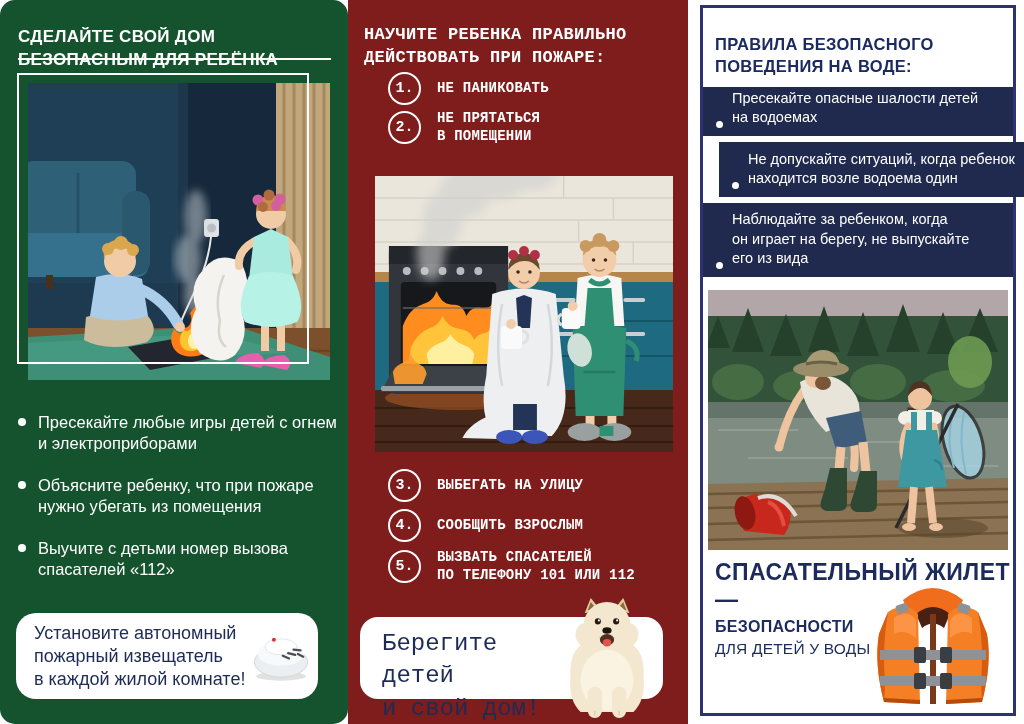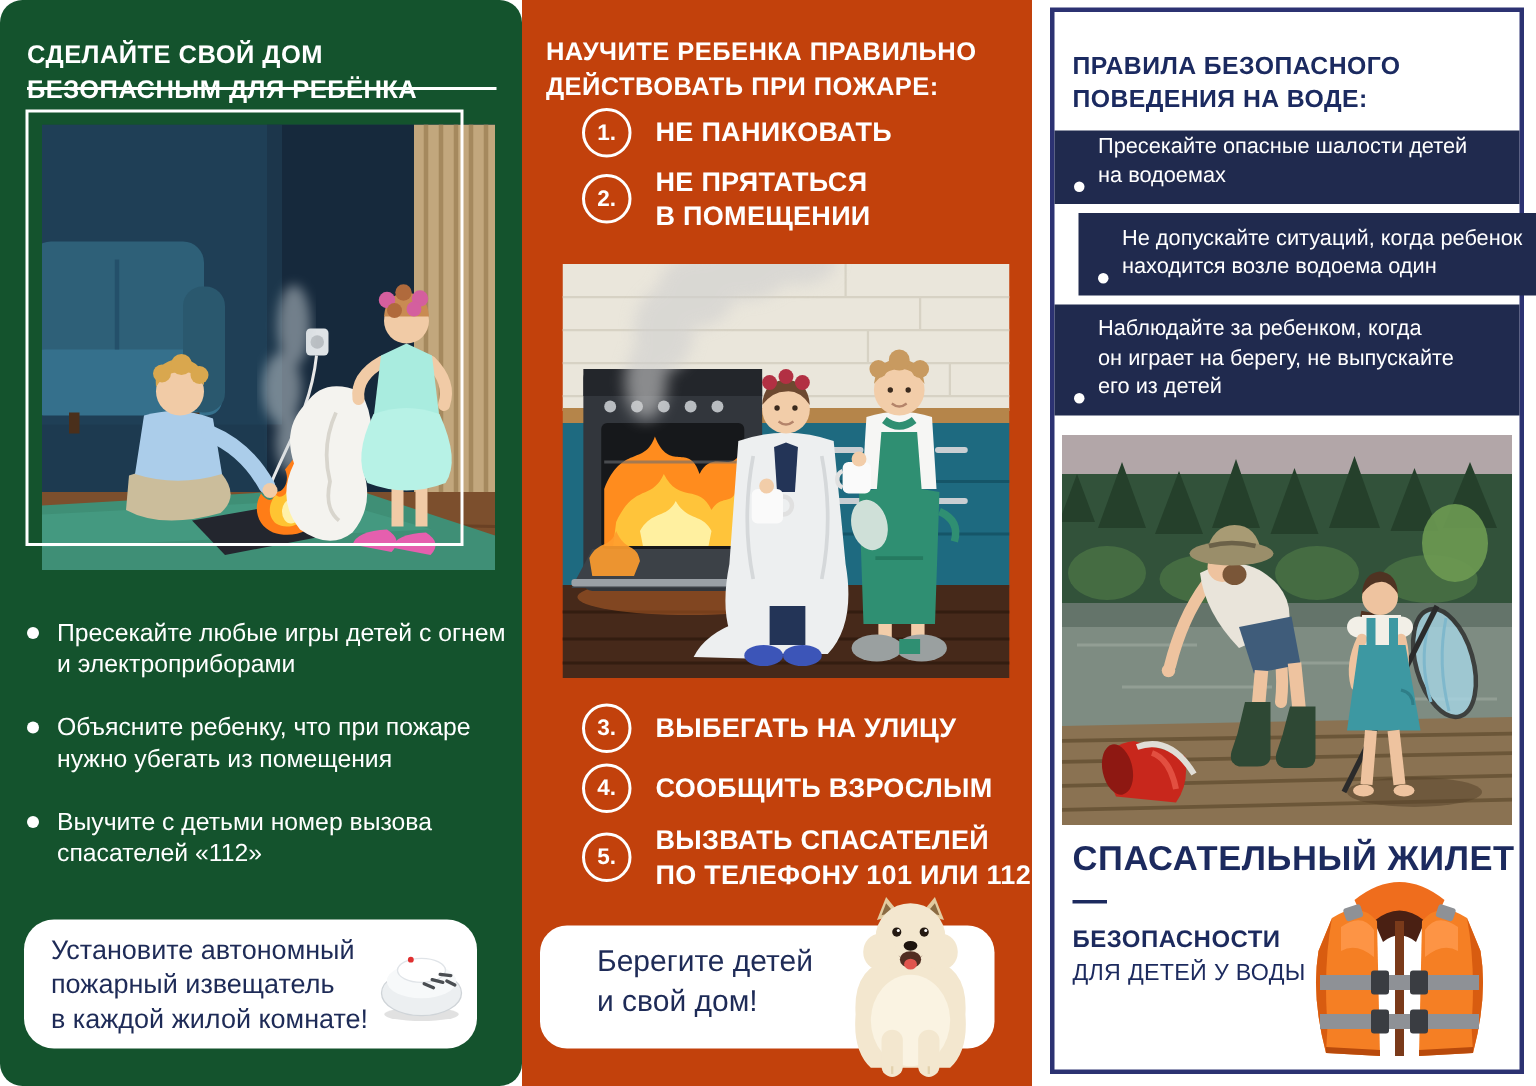--- a/index.html
+++ b/index.html
@@ -1,20 +1,20 @@
 <!DOCTYPE html>
 <html><head>
 <meta charset="utf-8">
 <style>
   html,body{margin:0;padding:0;background:#fff;}
   .page{position:relative;width:1024px;height:724px;overflow:hidden;
         font-family:"Liberation Sans",sans-serif;-webkit-font-smoothing:antialiased;}
   .panel{position:absolute;top:0;height:724px;}
   .panel-left{left:0;width:348px;background:#14532d;border-radius:15px;}
-  .panel-mid{left:348px;width:340px;background:#c2410c;}
+  .panel-mid{left:348px;width:340px;background:#7f1d1d;font-family:Liberation Mono, monospace;}
   .panel-right{left:688px;width:336px;background:#ffffff;}
   .pre{white-space:pre-line;}
 
   
   .title-left{position:absolute;left:18px;top:15px;width:320px;color:#fff;
               font-weight:bold;font-size:17px;line-height:1.32;letter-spacing:.3px;}
   .rule{position:absolute;left:18px;top:58px;width:313px;height:2px;background:#fff;}
   .photo-left{position:absolute;left:28px;top:83px;width:302px;height:297px;}
   .photo-frame{position:absolute;left:17px;top:73px;width:288px;height:287px;
                border:2px solid #fff;z-index:2;}
@@ -27,28 +27,28 @@
                      font-size:18px;line-height:1.27;}
   .detector{position:absolute;right:5px;top:8px;width:64px;height:66px;}
 
   
   .title-mid{position:absolute;left:16px;top:13px;width:320px;color:#fff;
              font-weight:bold;font-size:17px;line-height:1.32;letter-spacing:.3px;}
   .step{position:absolute;display:flex;align-items:center;gap:16px;color:#fff;}
   .step-circle{flex:0 0 auto;width:33px;height:33px;border:2.5px solid #fff;border-radius:50%;
                display:flex;align-items:center;justify-content:center;
                font-weight:bold;font-size:15px;box-sizing:border-box;}
-  .step-label{font-weight:bold;font-size:18px;line-height:1.25;letter-spacing:.2px;}
+  .step-label{font-weight:bold;font-size:14px;line-height:1.25;letter-spacing:.2px;}
   .s1{left:40px;top:72px;}  .s2{left:40px;top:110px;}
   .s3{left:40px;top:469px;} .s4{left:40px;top:509px;} .s5{left:40px;top:549px;}
   .photo-mid{position:absolute;left:27px;top:176px;width:298px;height:276px;}
   .callout-mid{position:absolute;left:12px;top:617px;width:303px;height:82px;
                background:#fff;border-radius:18px;z-index:1;}
   .callout-mid .txt{position:absolute;left:22px;top:11px;width:175px;color:#1e2b57;
-                    font-size:20px;line-height:1.35;margin-left:16px;}
+                    font-size:24px;line-height:1.35;}
   .dog{position:absolute;left:212px;top:597px;width:94px;height:122px;z-index:3;}
 
   
   .border-box{position:absolute;left:12px;top:5px;width:310px;height:705px;
               border:3px solid #2c3272;box-sizing:content-box;}
   .title-right{position:absolute;left:27px;top:22px;width:280px;color:#1b2a60;
                font-weight:bold;font-size:16.5px;line-height:1.35;letter-spacing:.3px;}
   .bar{position:absolute;left:15px;width:310px;background:#202a4e;display:flex;gap:9px;
        padding:8px 10px 8px 13px;box-sizing:border-box;color:#fff;
        font-size:14.5px;line-height:1.35;align-items:flex-end;}
@@ -380,21 +380,21 @@
     </div>
     <div class="bar b2">
       <span class="dot"></span>
       <span class="pre">Не допускайте ситуаций, когда ребенок
 находится возле водоема один</span>
     </div>
     <div class="bar b3">
       <span class="dot"></span>
       <span class="pre">Наблюдайте за ребенком, когда
 он играет на берегу, не выпускайте
-его из детей</span>
+его из вида</span>
     </div>
 
     <svg class="photo-right" viewBox="0 0 300 260" preserveAspectRatio="none">
       <rect width="300" height="52" fill="#b2a6a8"></rect>
       <rect y="26" width="300" height="90" fill="#32523a"></rect>
       <g fill="#25402b">
         <polygon points="10,26 22,58 -2,58"></polygon>
           <polygon points="40,18 56,62 24,62"></polygon>
         <polygon points="78,24 94,66 62,66"></polygon>
           <polygon points="116,16 132,62 100,62"></polygon>

